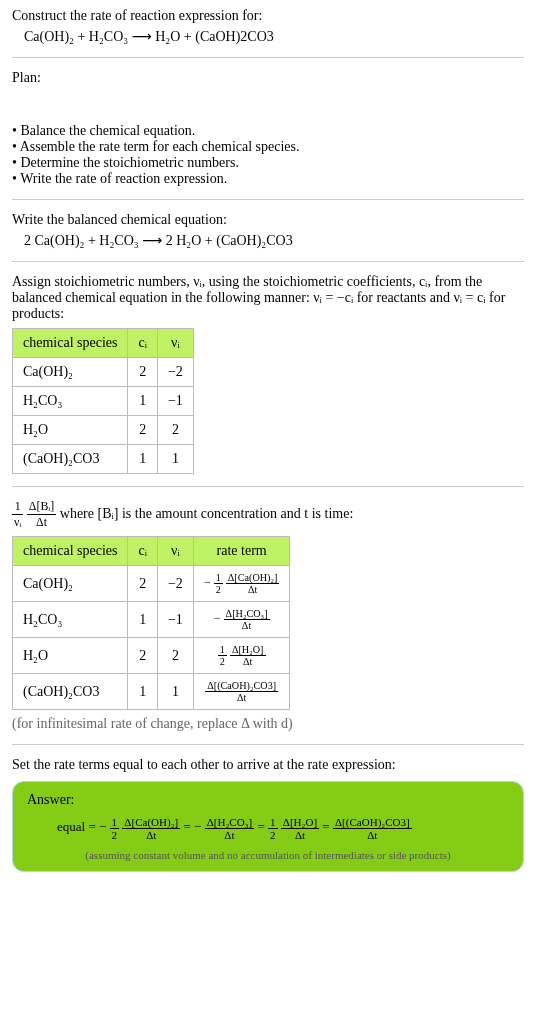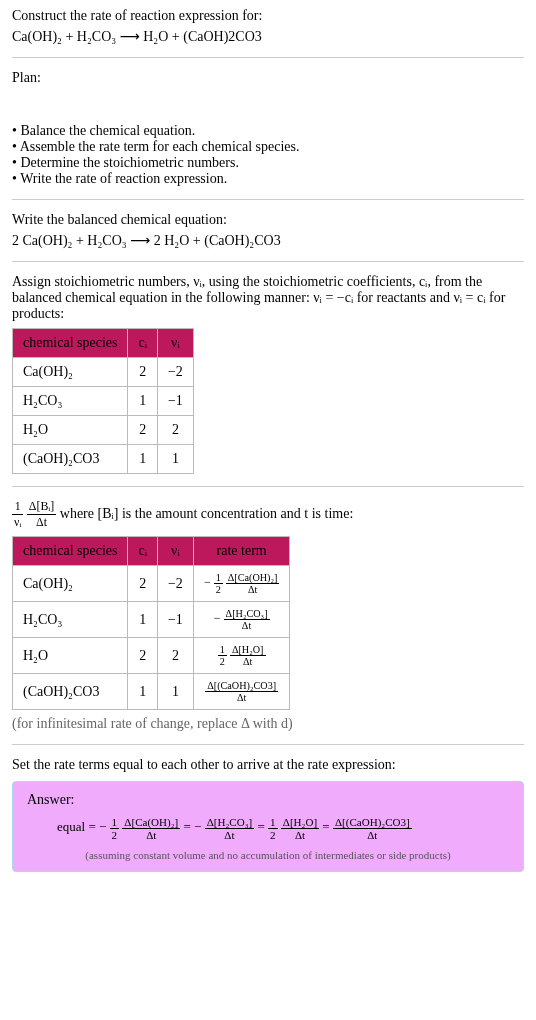--- a/index.html
+++ b/index.html
@@ -6,58 +6,58 @@
     body { 
       font-family: Georgia, 'Times New Roman', serif; 
       font-size: 14px;
       color: #000;
       background: #fff;
       width: 536px;
       padding: 8px 12px;
     }
     .section { margin-bottom: 8px; }
     hr { border: none; border-top: 1px solid #ccc; margin: 12px 0; }
-    .equation { margin: 4px 0; }
+    .equation { margin: 4px 12px; }
     .plan-list { list-style: none; padding: 0; margin-top: 37px; }
     .plan-list li::before { content: "• "; }
     table { 
       border-collapse: collapse; 
       margin: 6px 0;
       font-size: 14px;
     }
     th, td { 
       border: 1px solid #bbb; 
       padding: 6px 10px;
       text-align: center;
     }
     th { 
-      background: #be185d; 
+      background: #bef264; 
       font-weight: normal;
     }
     td:first-child, th:first-child { text-align: left; }
     .frac { 
       display: inline-block; 
       vertical-align: middle;
       text-align: center;
       font-size: 0.85em;
     }
     .frac .num { 
       display: block; 
       border-bottom: 1px solid #000;
       padding: 0 2px;
     }
     .frac .den { 
       display: block; 
       padding: 0 2px;
     }
     .note { font-size: 14px; color: #666; margin-top: 2px; }
     .answer-box {
-      background: #f0abfc;
+      background: #84cc16;
       border: 1px solid #b0d8e8;
-      border-radius: 4px;
+      border-radius: 12px;
       padding: 10px 14px;
       margin-top: 8px;
     }
     .answer-label { margin-bottom: 8px; }
     .answer-eq { padding-left: 30px; font-size: 13px; }
     .answer-note { font-size: 11px; color: #555; text-align: center; margin-top: 8px; }
     .rate-term-cell { font-size: 12px; }
     .inline-math { white-space: nowrap; }
   </style>
 </head>

